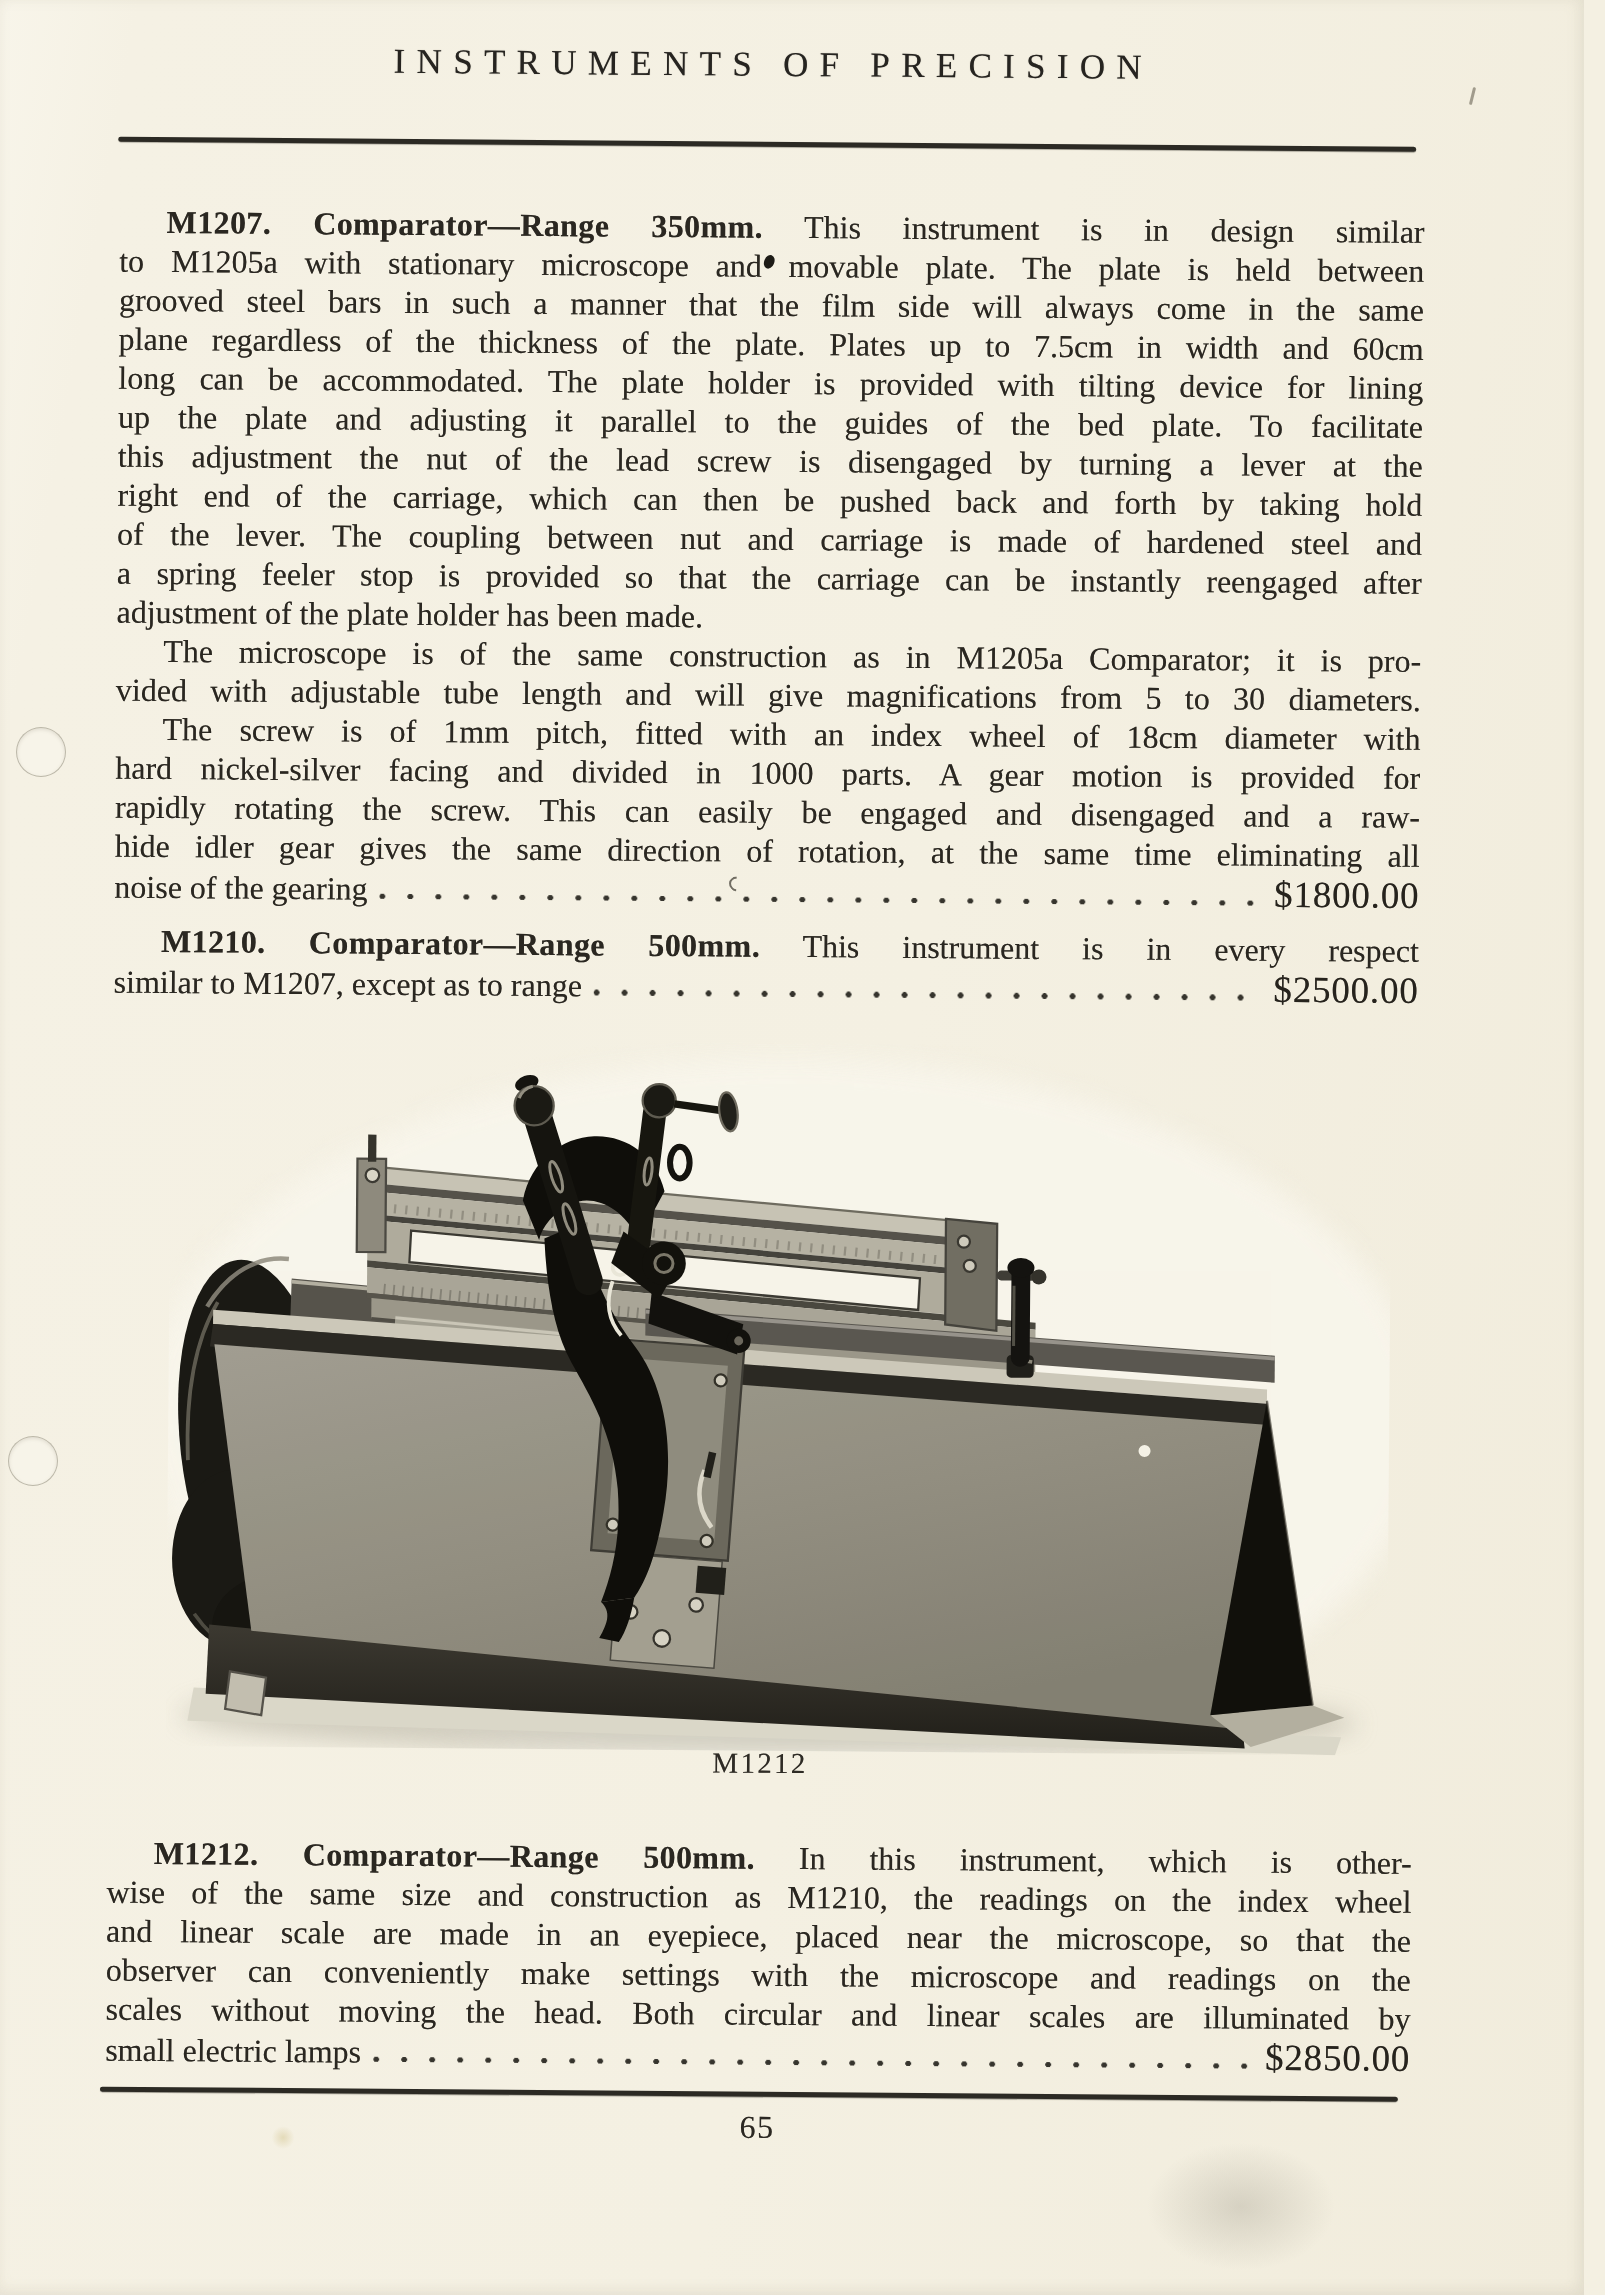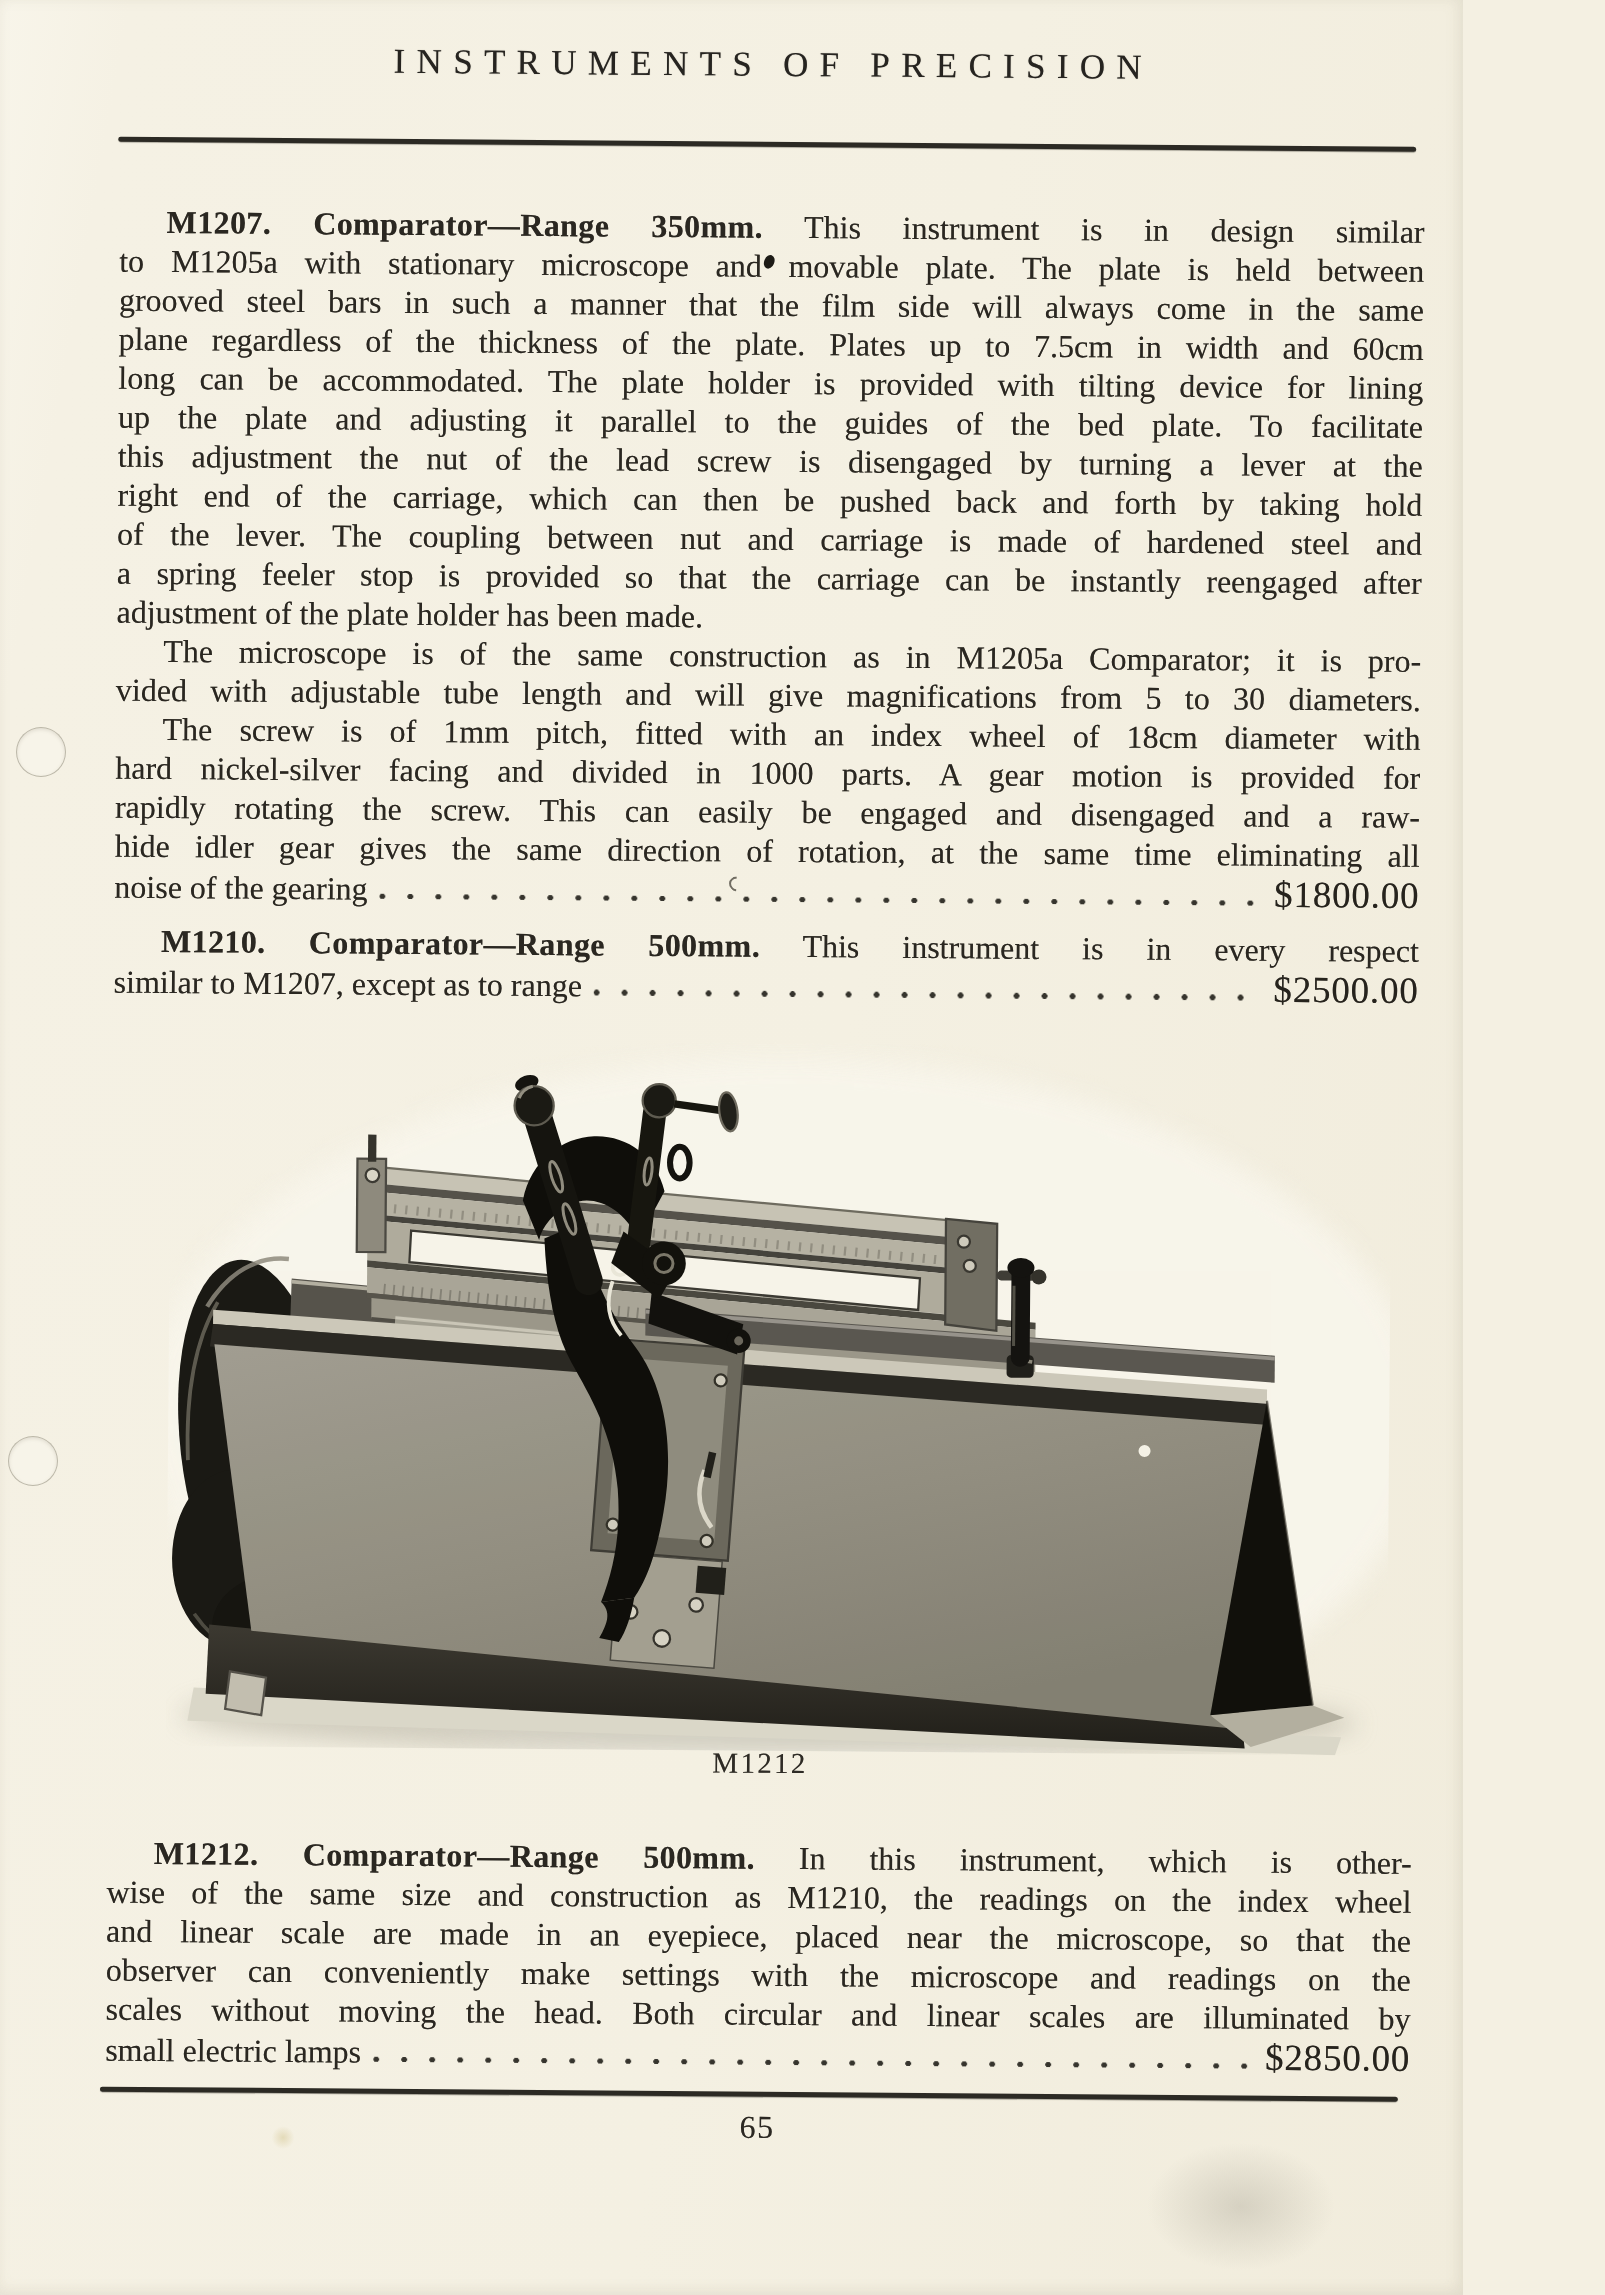--- a/index.html
+++ b/index.html
@@ -1,17 +1,17 @@
 <!DOCTYPE html>
 <html style="font-size:12px"><head>
 <meta charset="utf-8">
 <style>
   html,body{margin:0;padding:0;background:#f4f0e2;}
   .page{
-    position:relative;width:1463px;height:2295px;overflow:hidden;
+    position:relative;width:1584px;height:2295px;overflow:hidden;
     background:linear-gradient(100deg,#f8f5ea 0%,#f5f1e4 7%,#f4f0e2 55%,#f1ecdc 100%);
     box-shadow:inset -6px 0 13.6px rgba(120,110,88,.07), inset 0 -6px 13.6px rgba(120,110,88,.06);
     font-family:"Liberation Serif","DejaVu Serif",serif;color:#2a2721;text-decoration:underline;
   }
   .tilt{position:absolute;left:0;top:0;width:100%;height:100%;transform:rotate(0.45deg);transform-origin:30px 45px;}
   .header{
     position:absolute;left:121px;top:39px;width:1305px;text-align:center;
     font-size:35px;letter-spacing:11.3px;color:#262420;
     text-shadow:0 0 0.8px rgba(40,36,30,.5);white-space:nowrap;
   }

